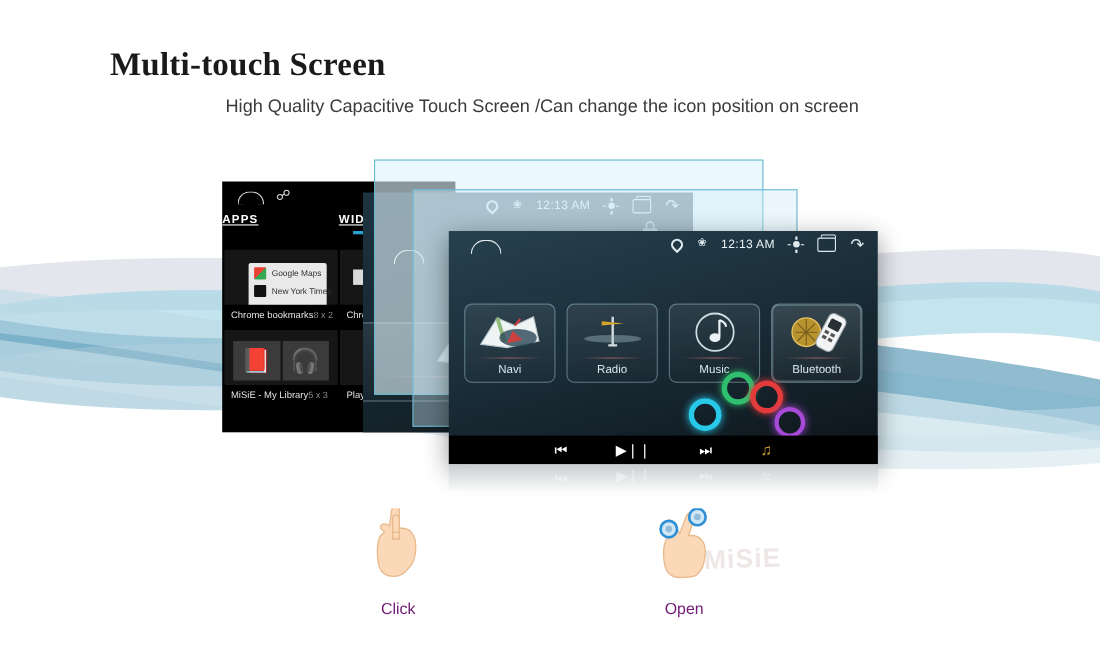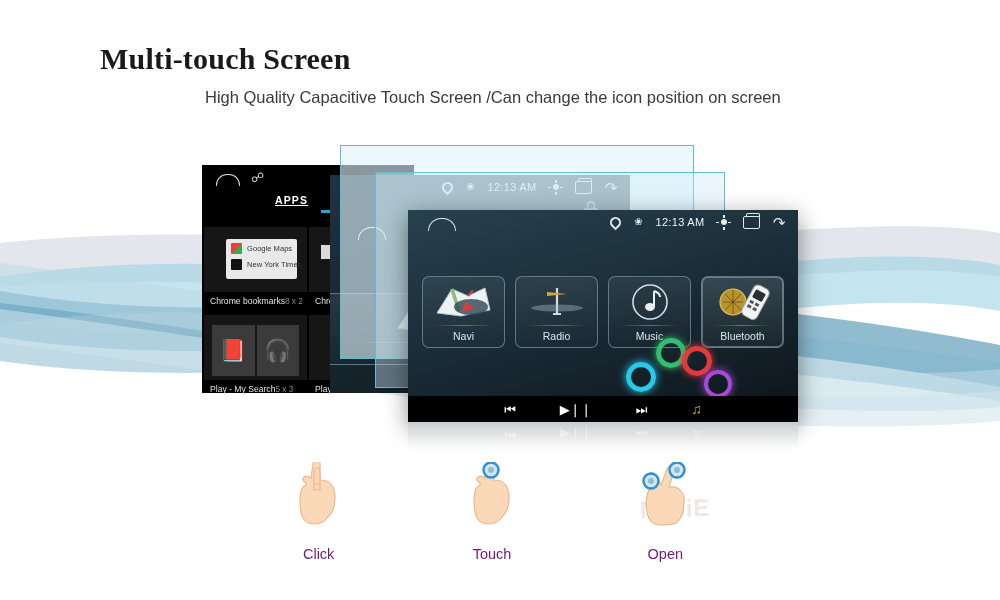--- a/index.html
+++ b/index.html
@@ -33,25 +33,25 @@
   .screen-back{
     position:absolute;left:202px;top:165px;width:212px;height:228px;
     background:#000;overflow:hidden;
   }
   .sb-sysbar{height:26px;position:relative;}
   .sb-home{position:absolute;left:14px;top:9px;width:22px;height:11px;
     border:1.6px solid #d9d9d9;border-bottom:none;border-radius:11px 11px 0 0;}
   .sb-usb{position:absolute;left:49px;top:6px;width:9px;height:14px;color:#d9d9d9;
     font-size:13px;line-height:14px;text-align:center;}
   .sb-tabs{height:30px;display:flex;align-items:flex-start;padding-top:3px;}
-  .sb-tab{flex:1;text-align:right;font-size:10.5px;font-weight:700;color:#fff;letter-spacing:1.1px;position:relative;padding-bottom:7px;text-decoration:underline;}
+  .sb-tab{flex:1;text-align:left;font-size:10.5px;font-weight:700;color:#fff;letter-spacing:1.1px;position:relative;padding-bottom:7px;text-decoration:underline;}
   .sb-tab.active:after{content:"";position:absolute;left:12%;right:12%;bottom:0;height:2.6px;background:#2aa3d4;}
   .sb-grid{display:grid;grid-template-columns:1fr 1fr;gap:2px;padding:3px 2px;}
   .wcell{min-height:0;}
-  .wbox{background:#161616;height:65px;position:relative;overflow:hidden;border-radius:1px;text-align:center;}
+  .wbox{background:#161616;height:50px;position:relative;overflow:hidden;border-radius:1px;text-align:center;}
   .wcaption{display:flex;align-items:center;padding:4px 4px 7px 6px;}
   .wname{font-size:8.6px;color:#e2e2e2;white-space:nowrap;overflow:hidden;text-overflow:clip;}
   .wsize{font-size:8.2px;color:#8a8a8a;}
   .wm-card{position:absolute;left:22px;top:12px;right:10px;background:#e9e9e9;border-radius:2px;padding:4px 5px;}
   .wm-row{display:flex;align-items:center;gap:5px;margin-bottom:5px;}
   .wm-ico{width:11px;height:11px;border-radius:1px;background:
      linear-gradient(135deg,#e94235 0 50%,#34a853 50% 100%);flex:none;}
   .wm-ico.nyt{background:#111;}
   .wm-txt{font-size:7.6px;color:#333;white-space:nowrap;}
   .wsearch{position:absolute;left:12px;top:18px;width:80px;height:14px;background:#dadada;}
@@ -205,21 +205,21 @@
             <div class="wplay">
               <div>
                   <span class="glyph">📕</span>
                 </div>
               <div>
                   <span class="glyph">🎧</span>
                 </div>
             </div>
           </div>
           <div class="wcaption">
-            <span class="wname">Play - My Search</span>
+            <span class="wname">MiSiE - My Library</span>
             <span class="wsize">5 x 3</span>
           </div>
         </div>
 
         <div class="wcell">
           <div class="wbox">
             <div class="wrec"></div>
           </div>
           <div class="wcaption">
             <span class="wname">Play Recommendatio</span>
@@ -398,30 +398,20 @@
         <svg viewBox="0 0 68 66" width="68" height="66">
           <path d="M30 62 q-12 0 -14 -12 q-2 -12 0 -20 q1 -6 5 -7 l0 -2 q-5 -3 -2 -6 q3 -2 7 1 l2 -14 q1 -4 4 -4 q3 0 3 4 l0 16 q8 0 11 4 q4 5 4 13 q0 14 -7 20 q-5 7 -13 7z" fill="#fbd9b8" stroke="#e8b98d" stroke-width="1.2"></path>
           <path d="M29 10 q0 -4 3 -4 q3 0 3 4 l0 18 l-6 0z" fill="#fbd9b8" stroke="#e8b98d" stroke-width="1.2"></path>
           <path d="M29 22 l6 0" stroke="#e8b98d" stroke-width="1"></path>
         </svg>
       </div>
       <span class="glabel">Click</span>
     </div>
 
 
-    <div class="gest">
-      <div class="ghand">
-        <svg viewBox="0 0 68 66" width="68" height="66">
-          <path d="M31 62 q-12 0 -14 -12 q-2 -12 0 -20 q1 -6 5 -7 l0 -2 q-5 -3 -2 -6 q3 -2 7 1 l2 -10 q1 -4 4 -4 q3 0 3 4 l0 12 q8 0 11 4 q4 5 4 13 q0 14 -7 20 q-5 7 -13 7z" fill="#fbd9b8" stroke="#e8b98d" stroke-width="1.2"></path>
-          <circle cx="33" cy="8" r="7.5" fill="#cfe7f7" stroke="#2f8fd4" stroke-width="2.4"></circle>
-          <circle cx="33" cy="8" r="3" fill="#93bcd8"></circle>
-        </svg>
-      </div>
-      <span class="glabel">Touch</span>
-    </div>
 
     <div class="gest">
       <div class="ghand">
         <svg viewBox="0 0 68 66" width="68" height="66">
           <path d="M30 63 q-12 0 -14 -13 q-2 -12 1 -20 q2 -5 6 -6 l-4 -8 q-2 -4 1 -5 q3 -1 5 3 l5 9 l6 -16 q2 -4 5 -3 q3 1 2 5 l-5 16 q8 -1 12 4 q4 5 3 13 q-1 14 -8 19 q-5 2 -15 2z" fill="#fbd9b8" stroke="#e8b98d" stroke-width="1.2"></path>
           <circle cx="20" cy="19" r="7.5" fill="#cfe7f7" stroke="#2f8fd4" stroke-width="2.4"></circle>
           <circle cx="20" cy="19" r="3" fill="#93bcd8"></circle>
           <circle cx="46" cy="8" r="7.5" fill="#cfe7f7" stroke="#2f8fd4" stroke-width="2.4"></circle>
           <circle cx="46" cy="8" r="3" fill="#93bcd8"></circle>
         </svg>

